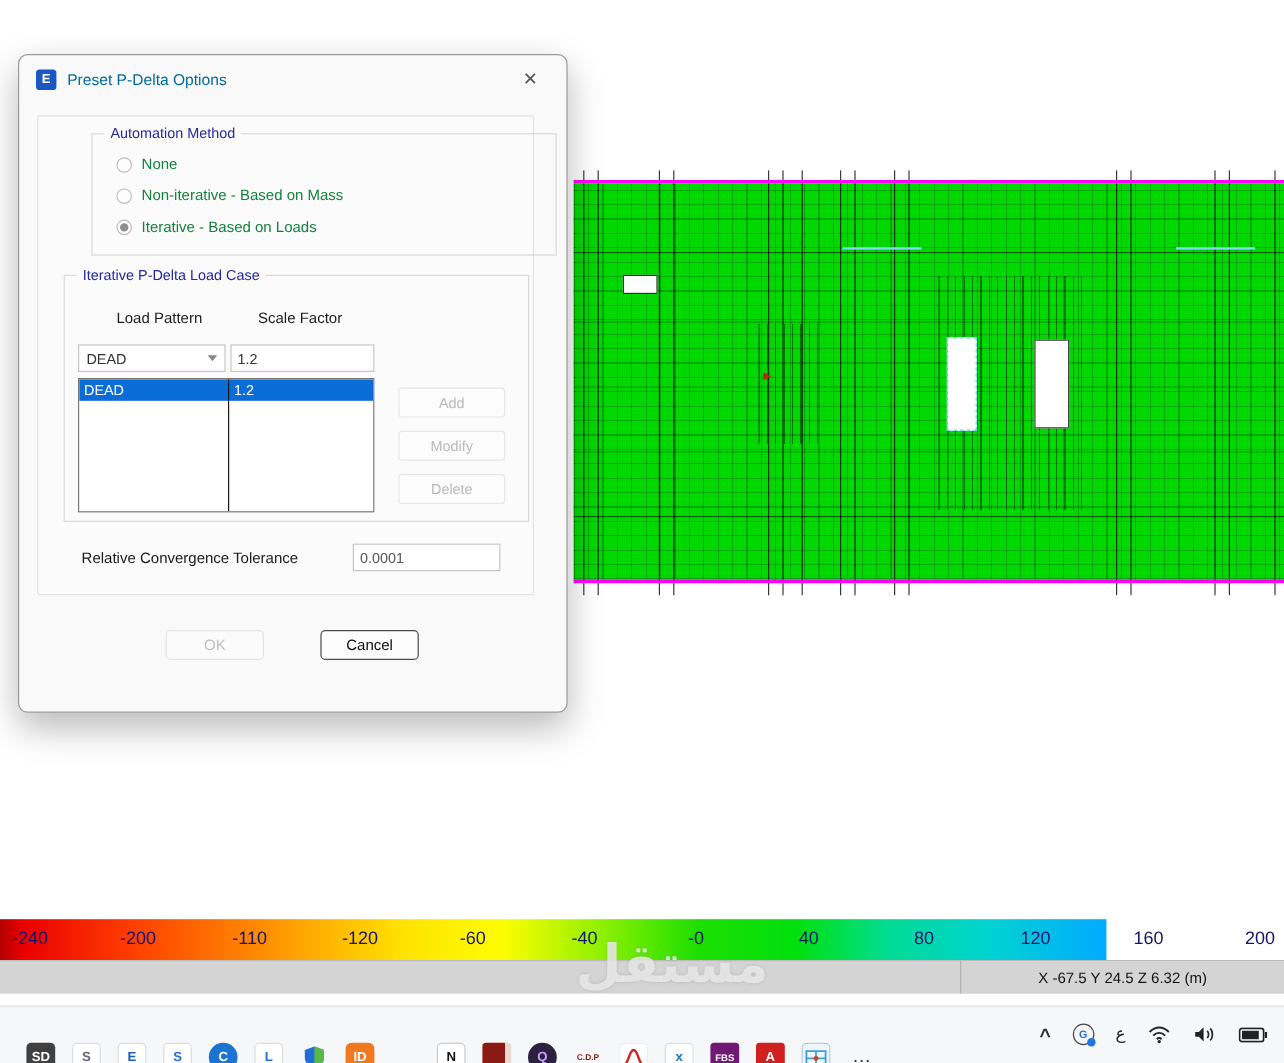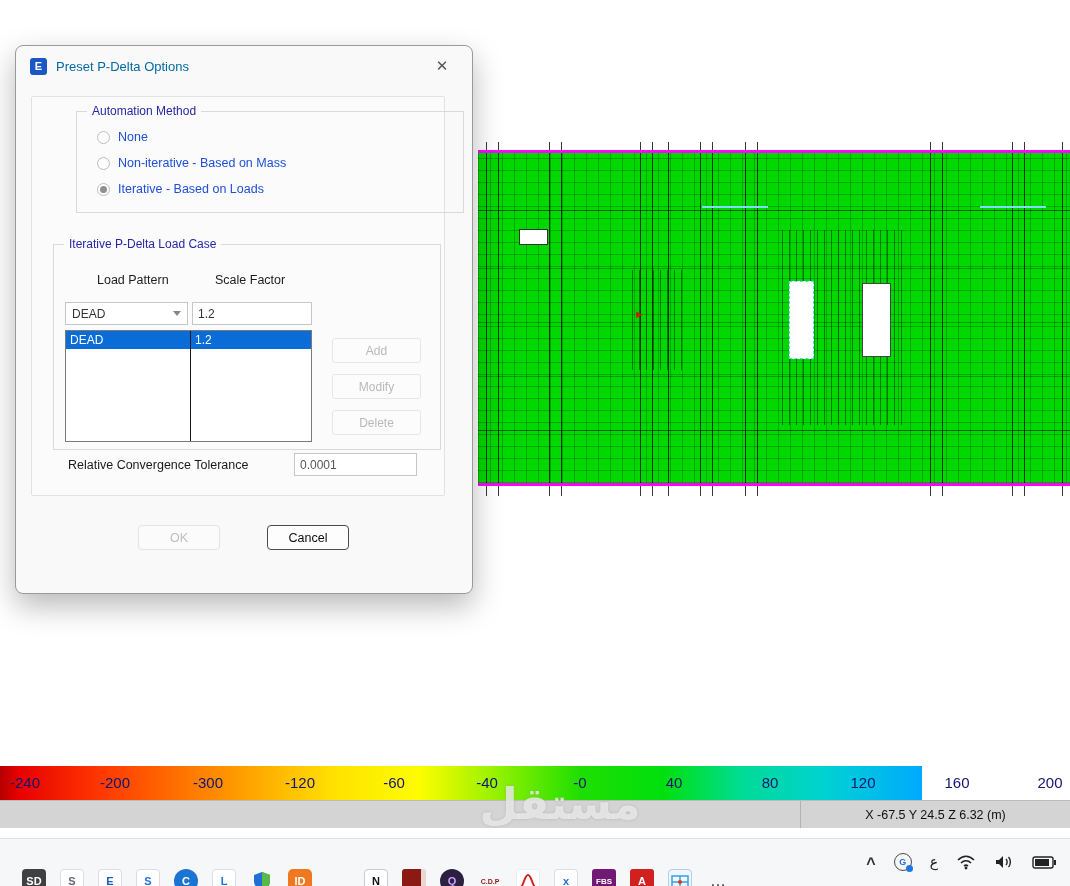--- a/index.html
+++ b/index.html
@@ -32,22 +32,22 @@
     border:1px solid #9a9a9a;border-radius:8px;box-shadow:0 12px 30px rgba(0,0,0,.28);z-index:20;font-size:12px;color:#222;}
   .dlg-title{height:40px;display:flex;align-items:center;padding:0 14px;}
   .dlg-app-icon{width:17px;height:17px;background:#1a56c4;color:#fff;font-weight:700;font-size:11px;
     display:flex;align-items:center;justify-content:center;border-radius:3px;margin-right:9px;}
   .dlg-title-text{color:#0369a1;font-size:13px;}
   .dlg-close{margin-left:auto;color:#555;font-size:15px;width:32px;height:30px;display:flex;align-items:center;justify-content:center;cursor:default;}
   .outer-panel{position:absolute;left:15px;top:50px;width:412px;height:398px;border:1px solid #e2e2e2;background:#fbfbfb;border-radius:2px;}
   .group{position:absolute;border:1px solid #d9d9d9;}
   .group-label{position:absolute;top:-8px;left:10px;background:#fbfbfb;padding:0 5px;font-size:12px;color:#2626a6;}
   .g-auto{left:37px;top:65px;width:386px;height:100px;margin-left:23px;}
-  .g-load{left:37px;top:198px;width:386px;height:204px;}
-  .radio-row{position:absolute;left:20px;display:flex;align-items:center;gap:8px;color:#1d4ed8;font-size:12.5px;}
+  .g-load{left:37px;top:183px;width:386px;height:204px;}
+  .radio-row{position:absolute;left:20px;display:flex;align-items:center;gap:8px;color:#15803d;font-size:12.5px;}
   .radio{width:13px;height:13px;border-radius:50%;border:1px solid #bdbdbd;background:#fdfdfd;position:relative;box-sizing:border-box;}
   .radio.sel::after{content:"";position:absolute;inset:2px;border-radius:50%;background:#8f8f8f;}
   .col-hdr{position:absolute;top:28px;font-size:12.5px;color:#1c1c1c;}
   .combo{position:absolute;left:11px;top:57px;width:123px;height:23px;background:#fff;border:1px solid #c6c6c6;
     display:flex;align-items:center;padding:0 6px;box-sizing:border-box;color:#333;}
   .combo-arrow{margin-left:auto;width:0;height:0;border-left:4px solid transparent;border-right:4px solid transparent;border-top:5px solid #888;}
   .field{background:#fff;border:1px solid #c6c6c6;box-sizing:border-box;font-family:"Liberation Sans",sans-serif;font-size:12px;color:#333;padding:0 5px;}
   .factor-edit{position:absolute;left:138px;top:57px;width:120px;height:23px;}
   .listbox{position:absolute;left:11px;top:85px;width:245px;height:110px;background:#fff;border:1px solid #7a7a7a;overflow:hidden;}
   .list-divider{position:absolute;left:124px;top:0;bottom:0;width:1px;background:#1a1a1a;z-index:2;}
@@ -207,21 +207,21 @@
   <div class="tol-label">Relative Convergence Tolerance</div>
   <input class="field tol-field" readonly="" value="0.0001" style="">
 
   <div class="btn btn-ok">OK</div>
   <div class="btn btn-cancel">Cancel</div>
 </div>
 
 <div class="colorbar">
   <span class="cb-label" style="left:-5px">-240</span>
   <span class="cb-label" style="left:85px">-200</span>
-  <span class="cb-label" style="left:178px">-300</span>
+  <span class="cb-label" style="left:178px">-110</span>
   <span class="cb-label" style="left:270px">-120</span>
   <span class="cb-label" style="left:364px">-60</span>
   <span class="cb-label" style="left:457px">-40</span>
   <span class="cb-label" style="left:550px">-0</span>
   <span class="cb-label" style="left:644px">40</span>
   <span class="cb-label" style="left:740px">80</span>
   <span class="cb-label" style="left:833px">120</span>
   <span class="cb-label" style="left:927px">160</span>
   <span class="cb-label" style="left:1020px">200</span>
 </div>

